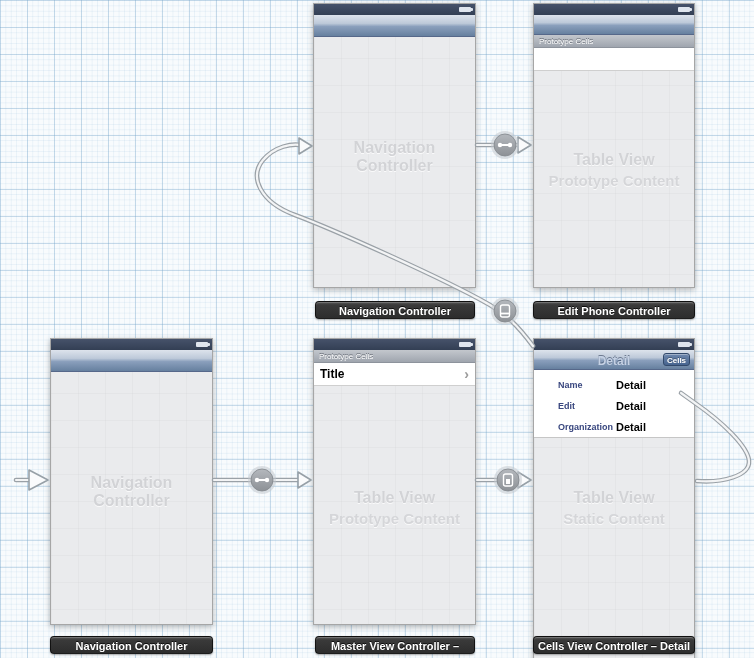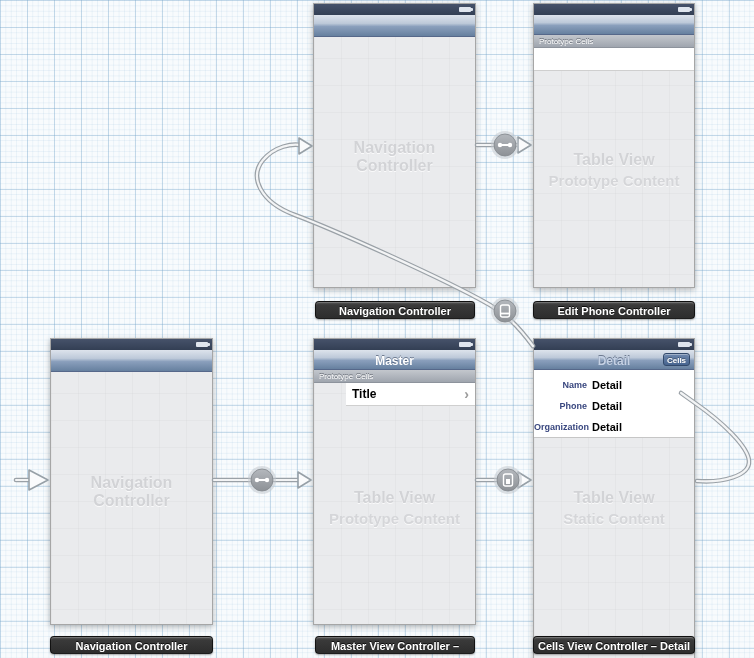--- a/index.html
+++ b/index.html
@@ -40,25 +40,25 @@
     color:#fff;font-size:8px;font-weight:bold;text-align:center;box-sizing:border-box;
     box-shadow:inset 0 1px 0 rgba(255,255,255,0.35);text-shadow:0 -1px 0 rgba(0,0,0,0.3);
   }
   .proto-bar{
     height:13px;line-height:13px;padding-left:5px;
     background:linear-gradient(#c3c7cd,#9fa5ae);border-bottom:1px solid #8d939c;
     color:#fff;font-size:8px;font-weight:normal;text-shadow:0 -1px 0 rgba(90,95,105,0.9);
     box-sizing:border-box;
   }
   .white-cell{background:#fff;border-bottom:1px solid #cfcfcf;position:relative;}
-  .title-cell{height:22px;line-height:22px;padding:0 6px;font-size:12px;font-weight:bold;color:#000;margin-left:32px;}
+  .title-cell{height:22px;line-height:22px;padding:0 6px;font-size:12px;font-weight:bold;color:#000;}
   .title-cell .chev{position:absolute;right:6px;top:0;color:#9b9b9b;font-size:14px;font-weight:bold;}
   .detail-cells{background:#fff;border-bottom:1px solid #c6c6c6;padding-top:4px;height:63px;box-sizing:content-box;}
   .d-row{height:21px;display:flex;align-items:center;}
-  .d-label{width:53px;text-align:right;font-size:9px;font-weight:bold;color:#39477f;}
+  .d-label{width:53px;font-size:9px;font-weight:bold;color:#39477f;padding-left:24px;}
   .d-value{margin-left:5px;font-size:11px;font-weight:bold;color:#000;}
   .placeholder{position:absolute;left:0;right:0;text-align:center;pointer-events:none;}
   .ph-title{font-size:16px;font-weight:bold;color:#d2d3d6;text-shadow:0 1px 0 rgba(255,255,255,0.75);}
   .ph-sub{font-size:15px;font-weight:bold;color:#d5d6d9;text-shadow:0 1px 0 rgba(255,255,255,0.75);margin-top:3px;}
   .dock-label{
     position:absolute;height:18px;line-height:18px;text-align:center;z-index:3;
     background:linear-gradient(#5a5a5a 0%,#3a3a3a 18%,#2d2d2d 100%);
     border:1px solid rgba(0,0,0,0.65);border-radius:4px;box-sizing:border-box;
     color:#fff;font-size:11px;font-weight:bold;text-shadow:0 -1px 0 rgba(0,0,0,0.8);
     box-shadow:0 1px 2px rgba(0,0,0,0.35), inset 0 1px 0 rgba(255,255,255,0.18);
@@ -106,23 +106,20 @@
     <div class="placeholder" style="top:135px;">
       <div class="ph-title">Navigation Controller</div>
     </div>
   </div>
   <div class="dock-label" style="left:50px;top:636px;width:163px;">Navigation Controller</div>
 
   <div class="scene" style="left:313px;top:338px;width:163px;height:287px;">
     <div class="statusbar">
       <span class="battery"></span>
     </div>
-    <div class="navbar short">
-      <span class="nav-title">Master</span>
-    </div>
     <div class="proto-bar">Prototype Cells</div>
     <div class="white-cell title-cell">
       <span>Title</span>
       <span class="chev">›</span>
     </div>
     <div class="placeholder" style="top:150px;">
       <div class="ph-title">Table View</div>
       <div class="ph-sub">Prototype Content</div>
     </div>
   </div>
@@ -135,21 +132,21 @@
     <div class="navbar short">
       <span class="nav-title faded">Detail</span>
       <span class="edit-btn">Cells</span>
     </div>
     <div class="detail-cells">
       <div class="d-row">
         <span class="d-label">Name</span>
         <span class="d-value">Detail</span>
       </div>
       <div class="d-row">
-        <span class="d-label">Phone</span>
+        <span class="d-label">Edit</span>
         <span class="d-value">Detail</span>
       </div>
       <div class="d-row">
         <span class="d-label">Organization</span>
         <span class="d-value">Detail</span>
       </div>
     </div>
     <div class="placeholder" style="top:150px;">
       <div class="ph-title">Table View</div>
       <div class="ph-sub">Static Content</div>

